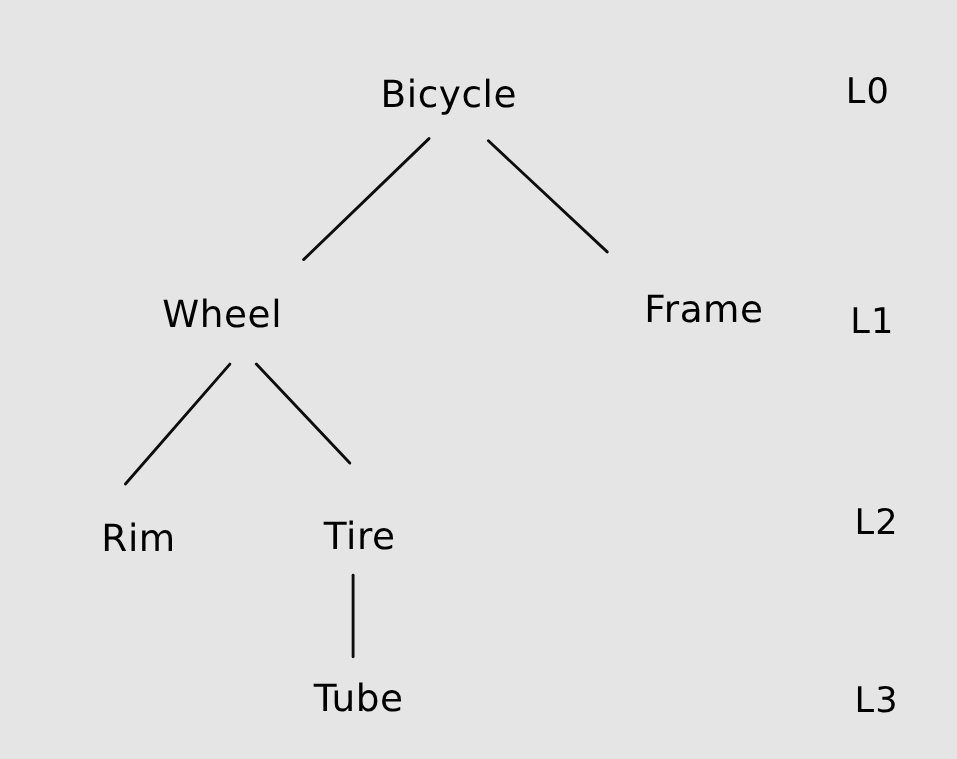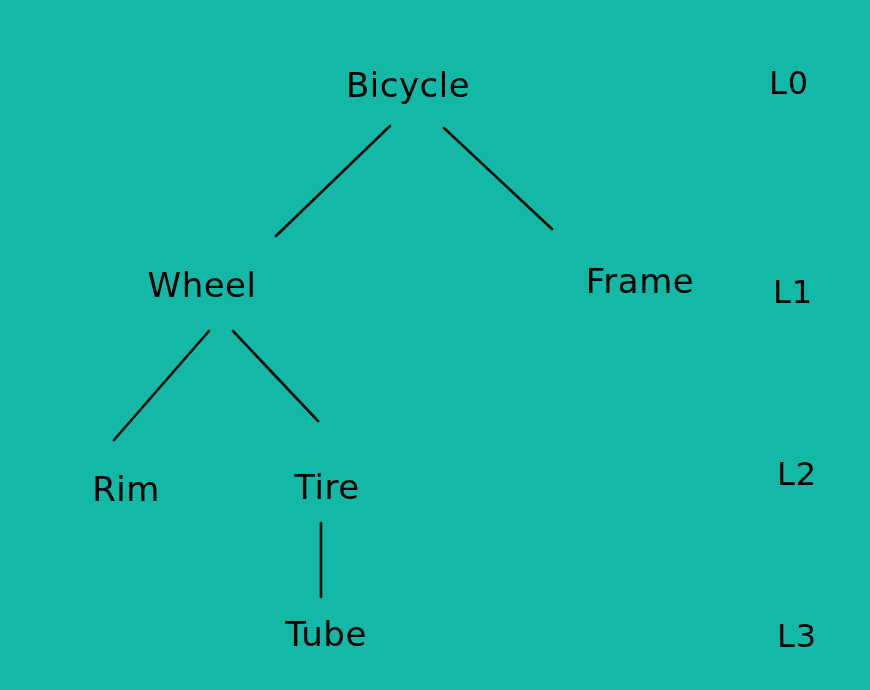--- a/index.html
+++ b/index.html
@@ -47,21 +47,21 @@
   .edge-line {
     stroke: #0d0d0d;
     stroke-width: 2.6;
     stroke-linecap: round;
     fill: none;
   }
 </style>
 </head>
 <body>
 
-<div id="diagram-root" style="width: 870px; height: 690px; background: #14b8a6;">
+<div id="diagram-root" style="width: 870px; height: 690px; background: #e5e5e5;">
   <svg id="tree-svg" viewBox="0 0 870 690" xmlns="http://www.w3.org/2000/svg">
 
     <g>
       <line class="edge-line" x1="390" y1="126" x2="276" y2="236"></line>
       <line class="edge-line" x1="444" y1="128" x2="552" y2="229"></line>
       <line class="edge-line" x1="209" y1="331" x2="114" y2="440"></line>
       <line class="edge-line" x1="233" y1="331" x2="318" y2="421"></line>
       <line class="edge-line" x1="321" y1="523" x2="321" y2="597"></line>
     </g>
 

